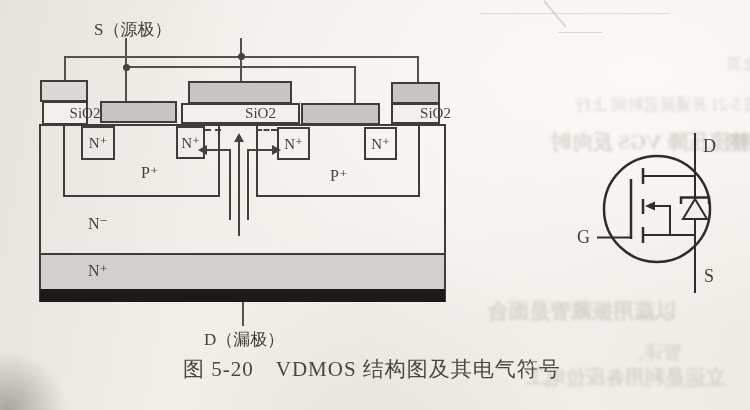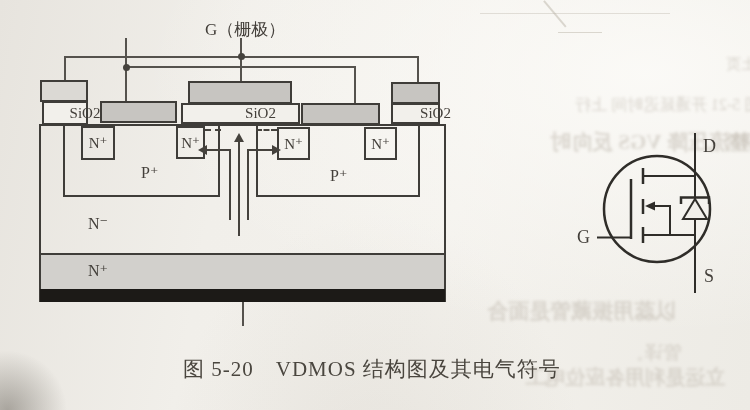--- a/index.html
+++ b/index.html
@@ -48,21 +48,21 @@
   <div class="ghostline" style="left:543px;top:1px;width:1.5px;height:34px;transform:rotate(-40deg);transform-origin:top;"></div>
   <div class="ghostline" style="left:558px;top:32px;width:44px;height:1px;"></div>
   <div class="ghost" style="left:575px;top:95px;font-size:16px;">图 5-21 开通延迟时间 上行</div>
   <div class="ghost" style="left:550px;top:128px;font-size:21px;font-weight:bold;opacity:.30;">光整流压降 VGS 反向时</div>
   <div class="ghost" style="left:487px;top:297px;font-size:21px;font-weight:bold;opacity:.28;">以蕊用振藏管是面合</div>
   <div class="ghost" style="left:625px;top:340px;font-size:19px;opacity:.30;">管译。</div>
   <div class="ghost" style="left:525px;top:364px;font-size:20px;font-weight:bold;opacity:.26;">立运是利用各应位电工</div>
   <div class="ghost" style="left:726px;top:55px;font-size:15px;">土页</div>
   <div class="ghost" style="left:724px;top:130px;font-size:17px;">反回普</div>
 
-  <div class="lbl t17" style="left:205px;top:18px;">G（栅极）</div>
+  <div class="lbl t17" style="left:94px;top:18px;">S（源极）</div>
 
   <div class="wire" style="left:64px;top:56px;width:355px;height:2px;"></div>
   <div class="wire" style="left:64px;top:56px;width:2px;height:34px;"></div>
   <div class="wire" style="left:417px;top:56px;width:2px;height:39px;"></div>
   <div class="wire" style="left:240px;top:38px;width:2px;height:57px;"></div>
   <div class="wire" style="left:125px;top:38px;width:2px;height:74px;"></div>
   <div class="wire" style="left:125px;top:66px;width:231px;height:2px;"></div>
   <div class="wire" style="left:354px;top:66px;width:2px;height:46px;"></div>
   <div class="dot" style="left:123px;top:64px;"></div>
   <div class="dot" style="left:238px;top:53px;"></div>
@@ -112,20 +112,21 @@
   <div class="ah-left" style="left:198px;top:145px;"></div>
   <div class="thin" style="left:248px;top:149px;width:25px;height:2px;"></div>
   <div class="ah-right" style="left:272px;top:145px;"></div>
 
   <div class="lbl t16" style="left:141px;top:163px;">P⁺</div>
   <div class="lbl t16" style="left:330px;top:166px;">P⁺</div>
   <div class="lbl t16" style="left:88px;top:214px;">N⁻</div>
   <div class="lbl t16" style="left:88px;top:261px;">N⁺</div>
 
   <div class="wire" style="left:242px;top:302px;width:2px;height:24px;"></div>
+  <div class="lbl t17" style="left:204px;top:328px;">D（漏极）</div>
 
   <svg class="abs" style="left:570px;top:120px;" width="180" height="180" viewBox="570 120 180 180">
     <circle cx="657" cy="209" r="53" fill="none" stroke="#2f2d29" stroke-width="2.5"></circle>
     <line x1="695" y1="133" x2="695" y2="293" stroke="#2f2d29" stroke-width="2"></line>
     <line x1="643" y1="176" x2="695" y2="176" stroke="#2f2d29" stroke-width="2"></line>
     <line x1="643" y1="235" x2="695" y2="235" stroke="#2f2d29" stroke-width="2"></line>
     <line x1="643" y1="168" x2="643" y2="184" stroke="#2f2d29" stroke-width="2.5"></line>
     <line x1="643" y1="199" x2="643" y2="214" stroke="#2f2d29" stroke-width="2.5"></line>
     <line x1="643" y1="227" x2="643" y2="243" stroke="#2f2d29" stroke-width="2.5"></line>
     <line x1="631" y1="179" x2="631" y2="239" stroke="#2f2d29" stroke-width="2.5"></line>

